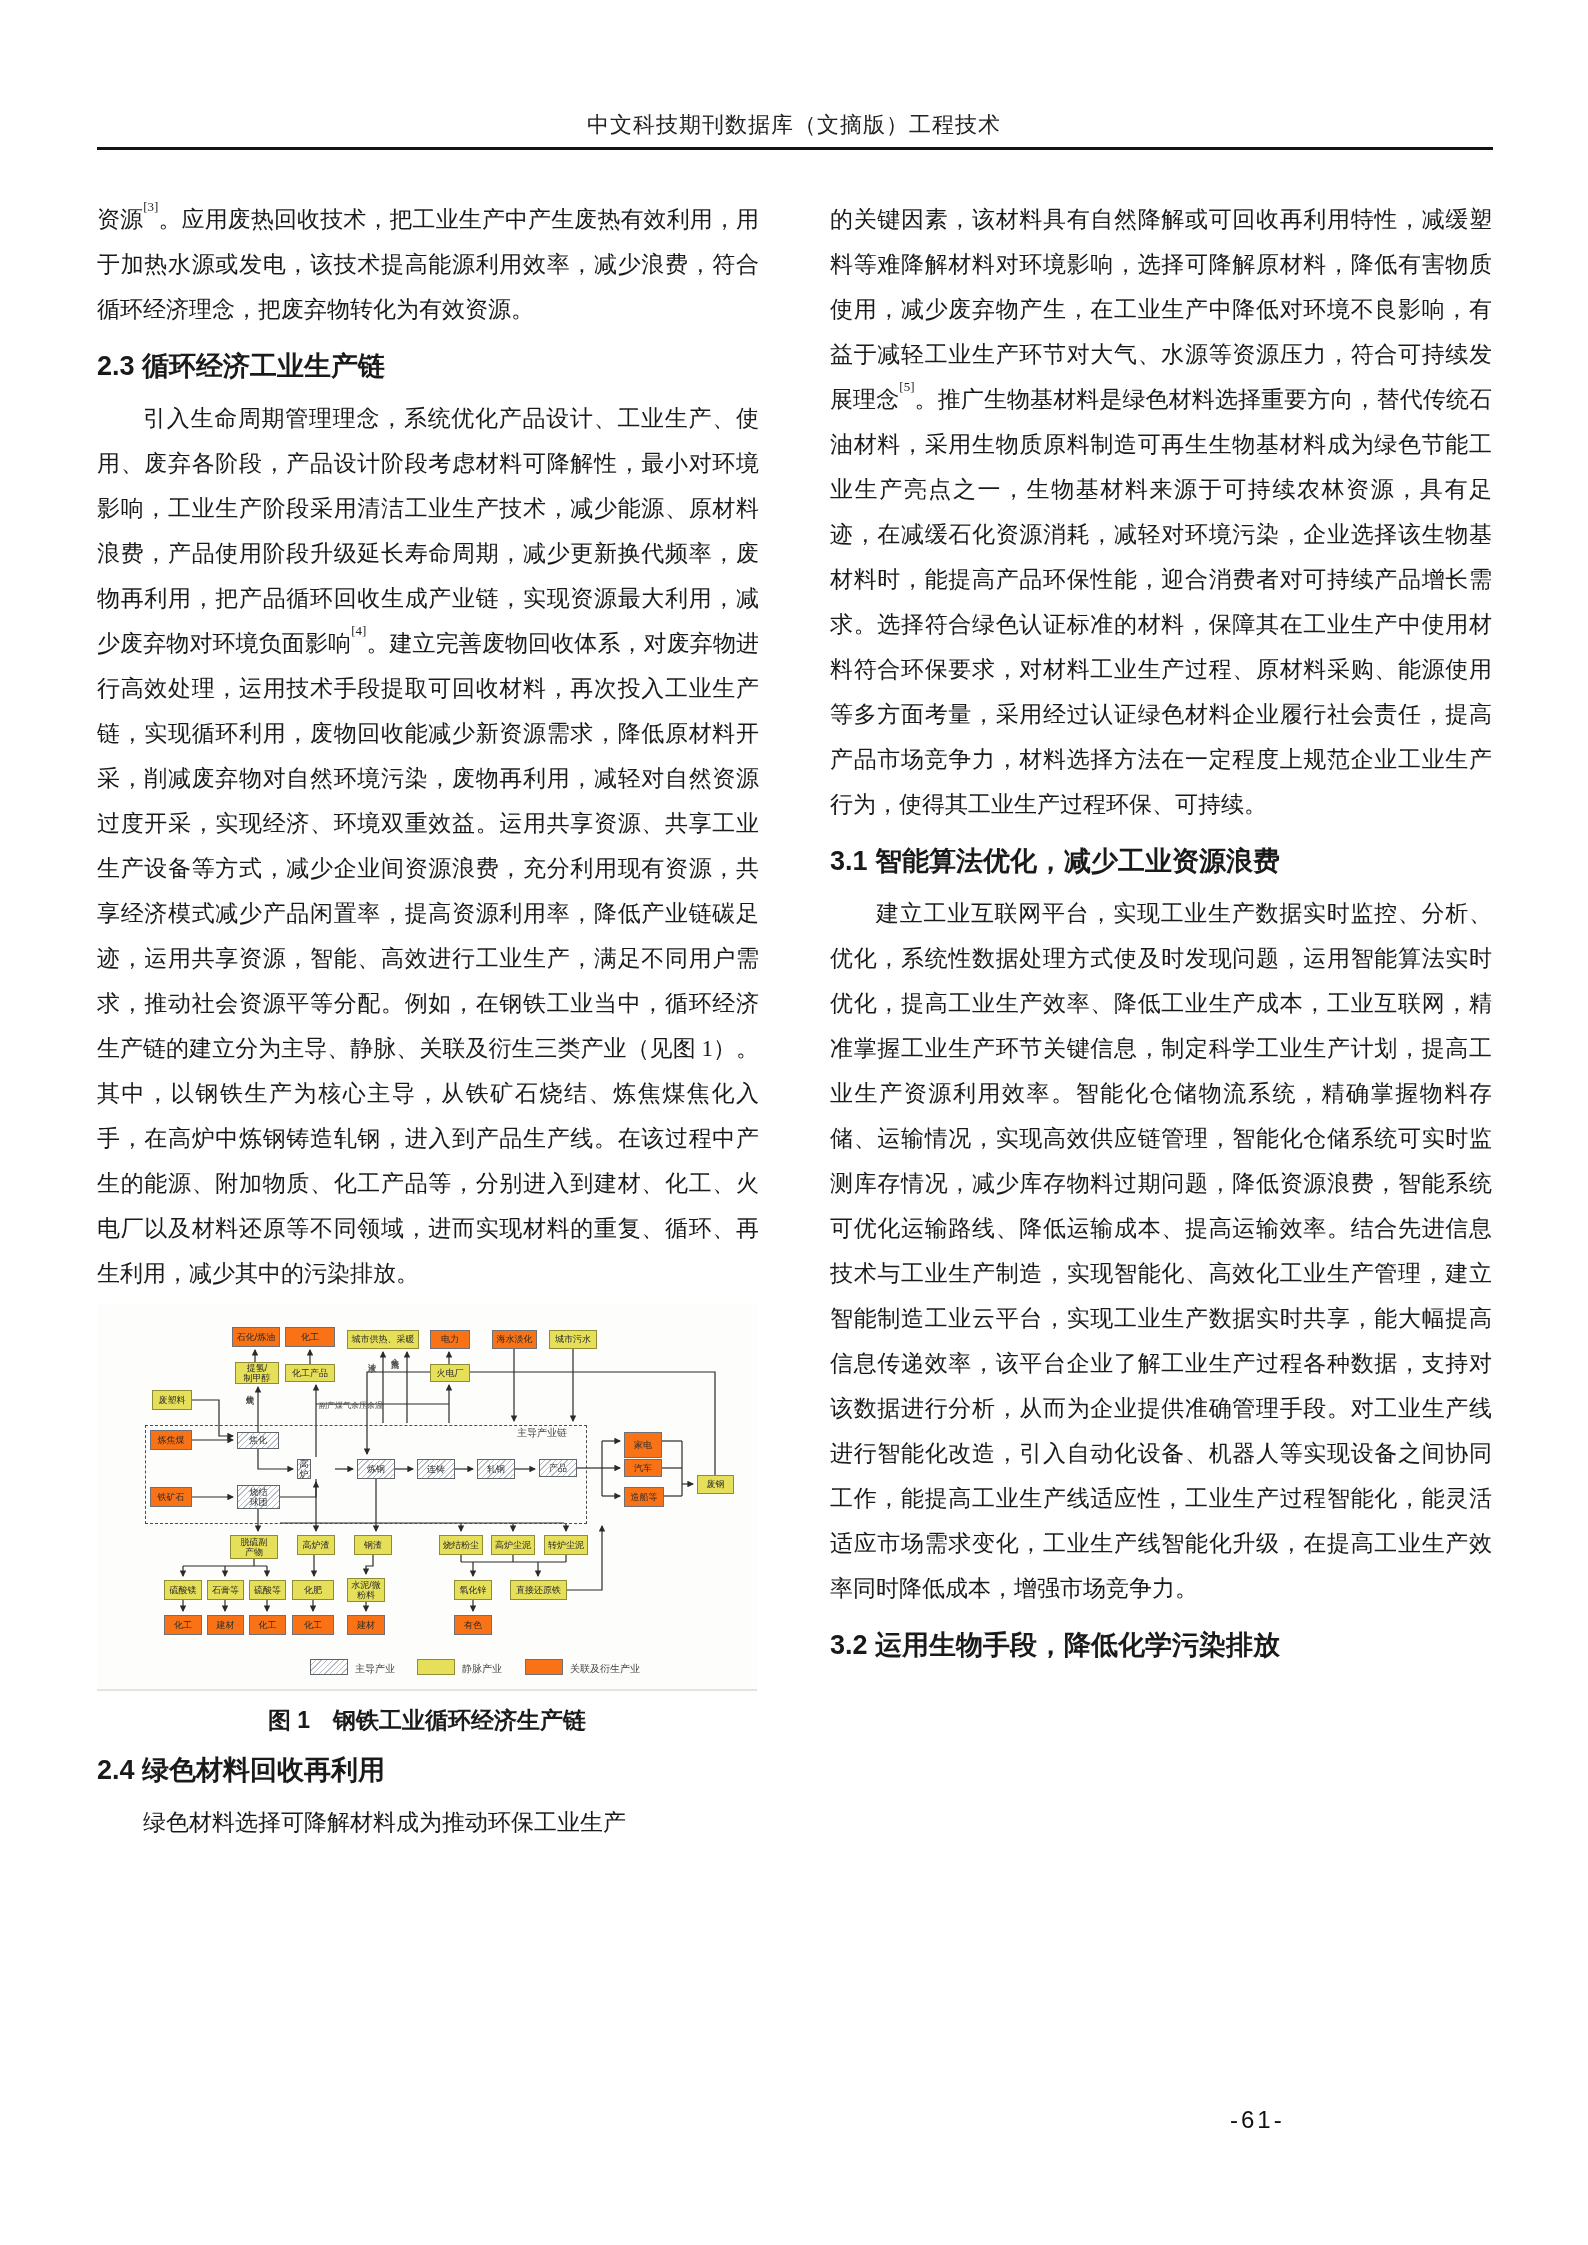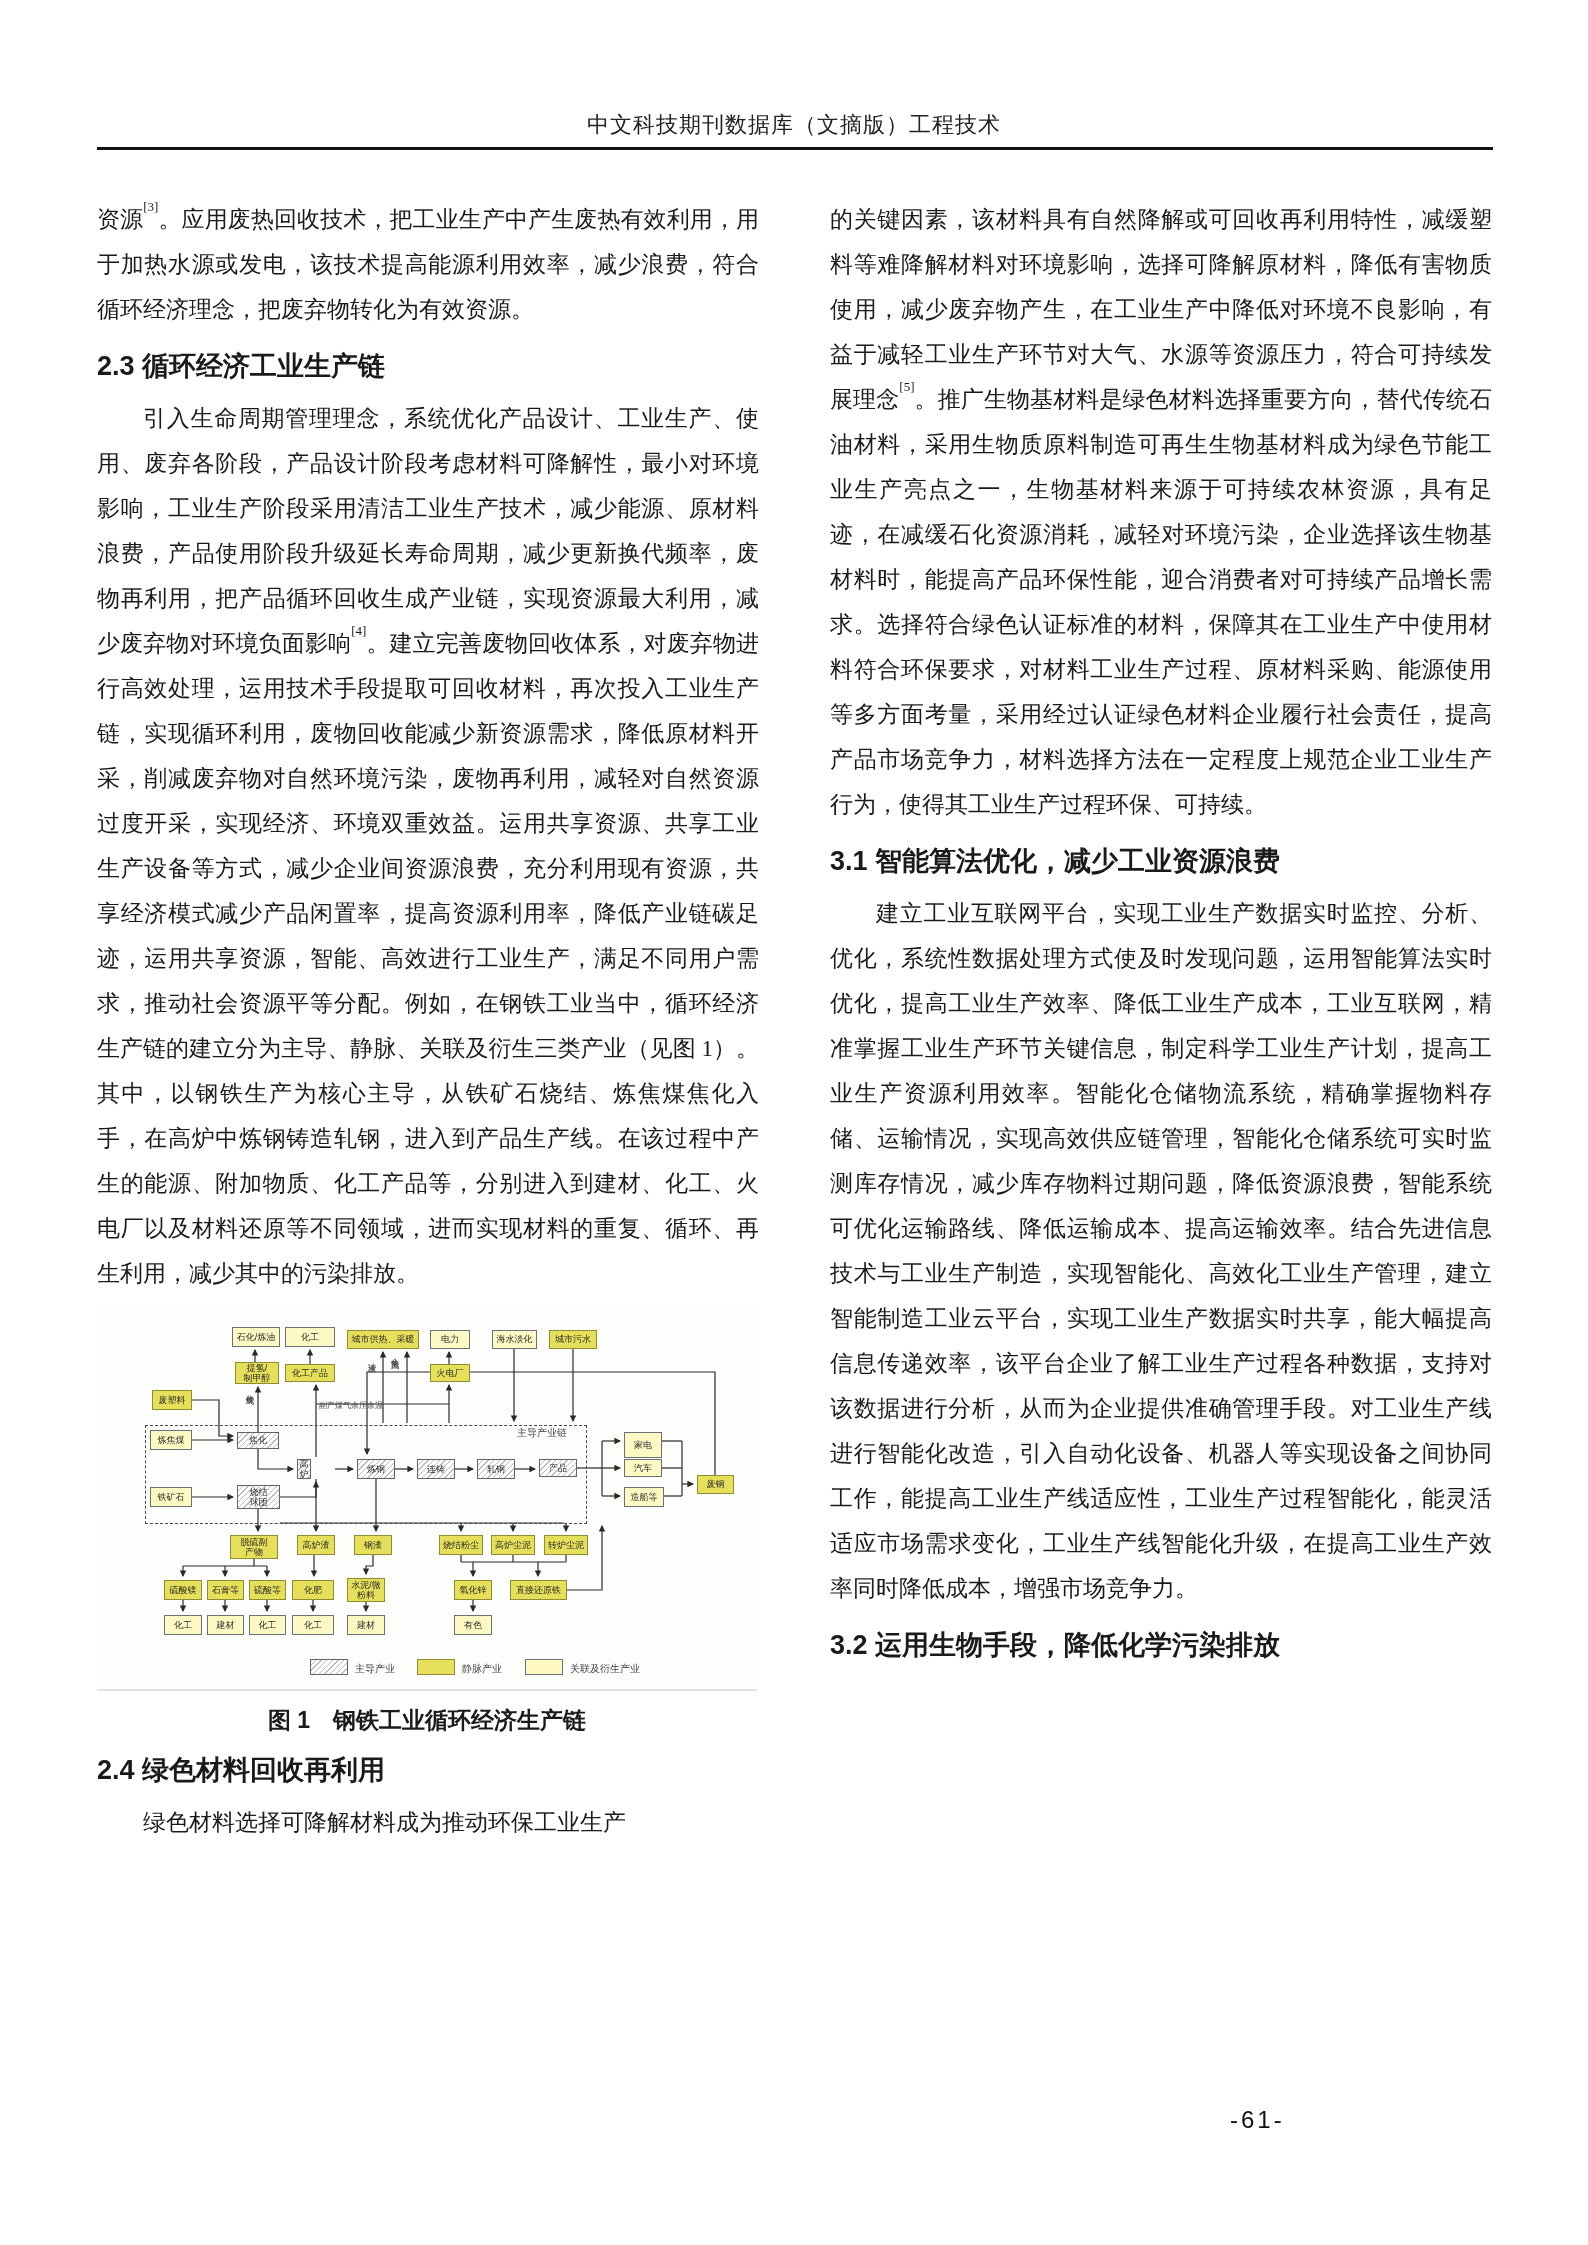--- a/index.html
+++ b/index.html
@@ -21,21 +21,21 @@
   
   .figure{position:relative;width:660px;height:385px;margin:8px 0 0 0;
           border-bottom:2px solid #e3e3e0;background:#fdfdfc;}
   .figure svg{position:absolute;left:0;top:0;}
   .fdash{position:absolute;border:1px dashed #4a4a4a;background:transparent;}
   .fnode{position:absolute;box-sizing:border-box;border:1px solid #777;
          display:flex;align-items:center;justify-content:center;text-align:center;
          font-family:"Liberation Sans","DejaVu Sans",sans-serif;font-size:9px;
          line-height:1.12;color:#2a2a2a;white-space:pre-line;padding:1px;}
   .fnode.vein{background:#e6df5a;border-color:#8f8c35;}
-  .fnode.assoc{background:#fef9c3;border-color:#6c7078;}
+  .fnode.assoc{background:#f97316;border-color:#6c7078;}
   .fnode.main{background:repeating-linear-gradient(135deg,#ffffff,#ffffff 3px,#b7bdc5 3px,#b7bdc5 4px);
               border-color:#5f646b;}
   .flabel{position:absolute;font-family:"Liberation Sans","DejaVu Sans",sans-serif;
           color:#444;white-space:nowrap;}
   .flabel.v{writing-mode:vertical-rl;letter-spacing:1px;}
   .caption{width:660px;text-align:center;font-family:"Liberation Sans","DejaVu Sans",sans-serif;
            font-weight:bold;font-size:23px;margin:14px 0 4px 0;}
   .pagenum{position:absolute;left:1230px;top:2084px;font-family:"Liberation Sans","DejaVu Sans",sans-serif;
            font-size:24px;letter-spacing:3px;color:#111;margin-top:22px;}
 </style>

